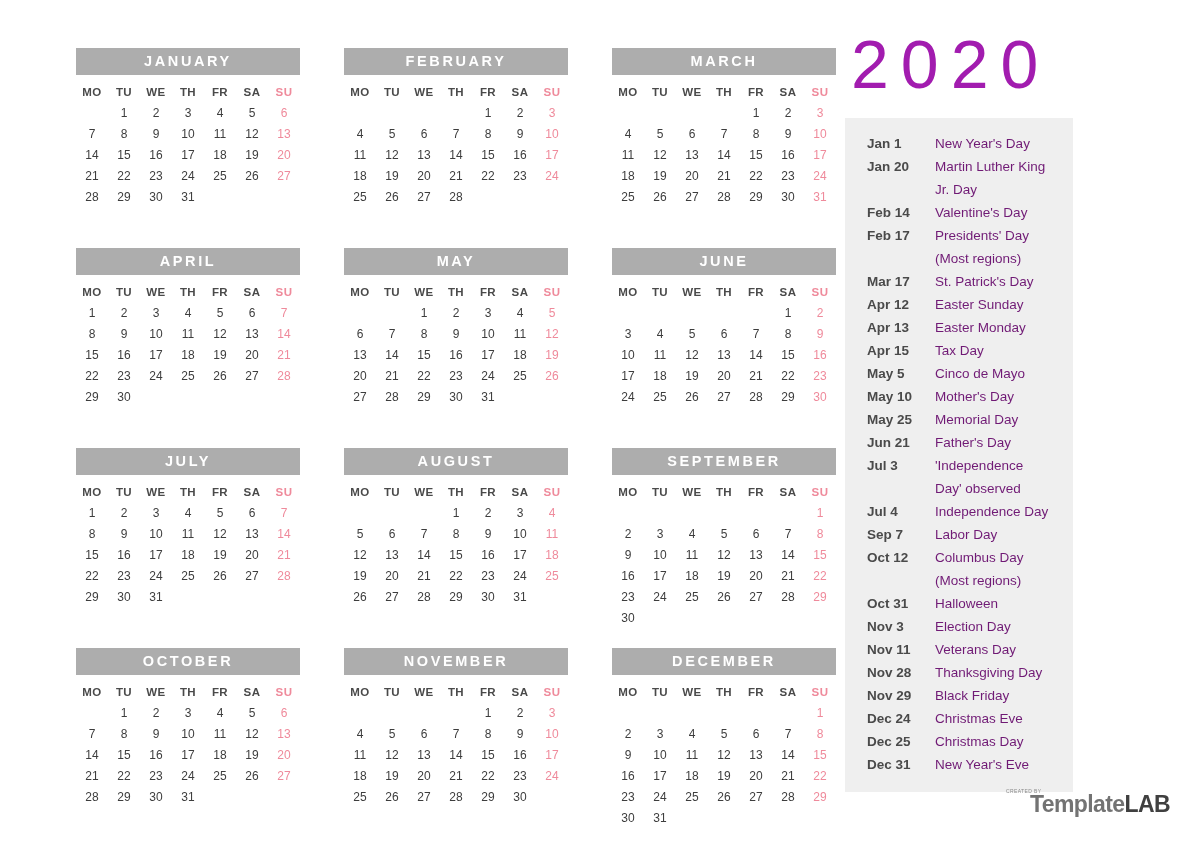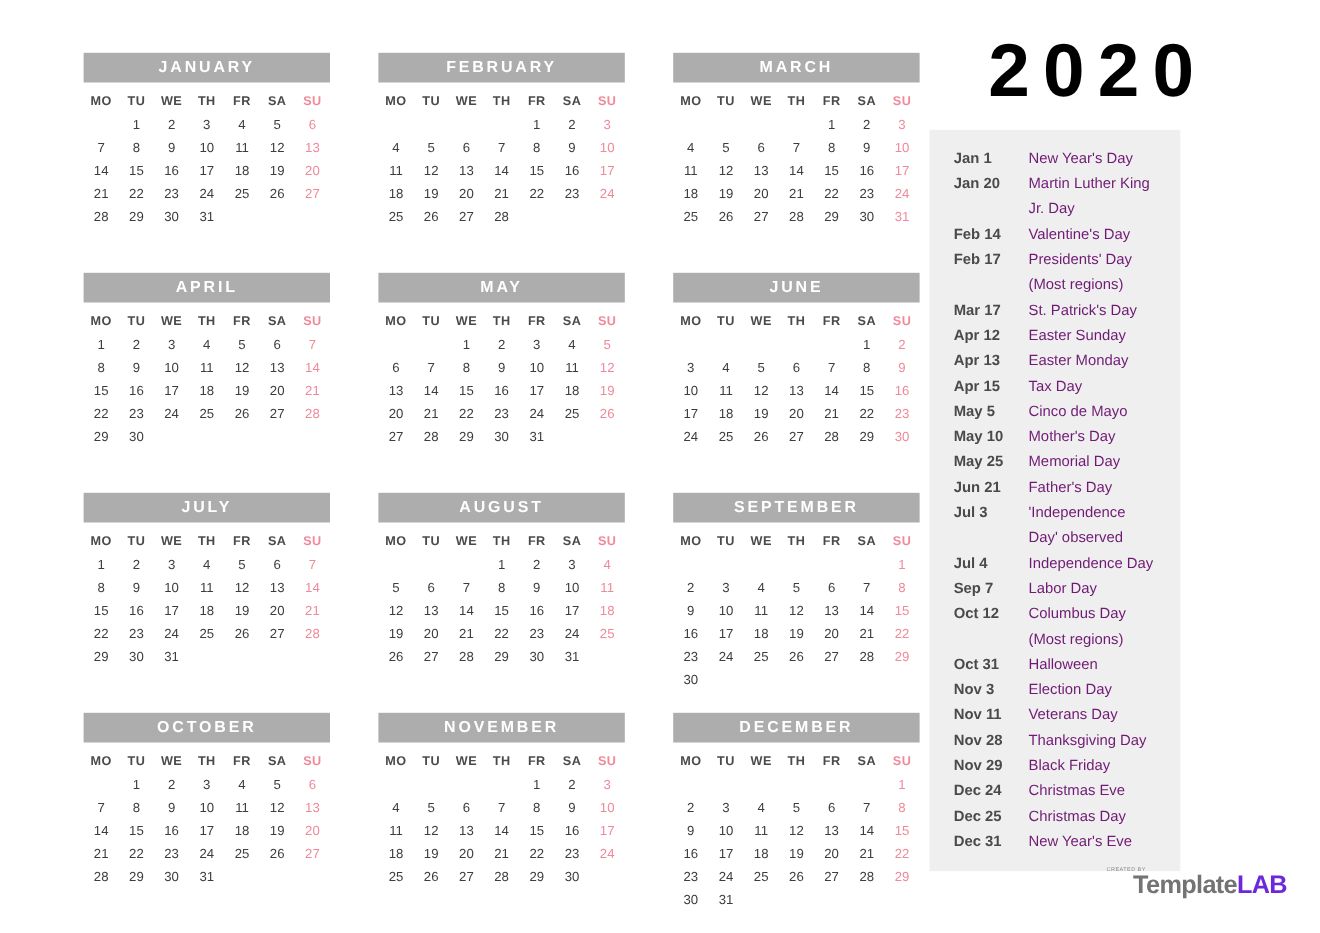--- a/index.html
+++ b/index.html
@@ -91,28 +91,27 @@
   
   .right-col {
     position: absolute;
     left: 845px;
     top: 30px;
     width: 300px;
   }
 
   .year {
     font-size: 68px;
-    font-weight: bold;
-    color: #000000;
+    font-weight: normal;
+    color: #a21caf;
     letter-spacing: 12px;
     line-height: 1;
     padding-left: 6px;
     margin-bottom: 20px;
     user-select: none;
-    text-align: center;
   }
 
   .holidays-box {
     background: #efefef;
     width: 228px;
     padding: 14px 16px 16px 0;
     box-sizing: border-box;
   }
 
   .holiday-row {
@@ -161,21 +160,21 @@
     line-height: 6px;
   }
   .logo-main {
     font-size: 23px;
     font-weight: bold;
     letter-spacing: -0.6px;
     line-height: 24px;
     text-align: right;
   }
   .logo-template { color: #737373; }
-  .logo-lab { color: #6d28d9; }
+  .logo-lab { color: #404040; }
 </style>
 </head>
 <body>
 
 <div class="page">
 
   <div class="months-area">
       <div class="month">
         <div class="month-title">JANUARY</div>
         <table class="month-table">

